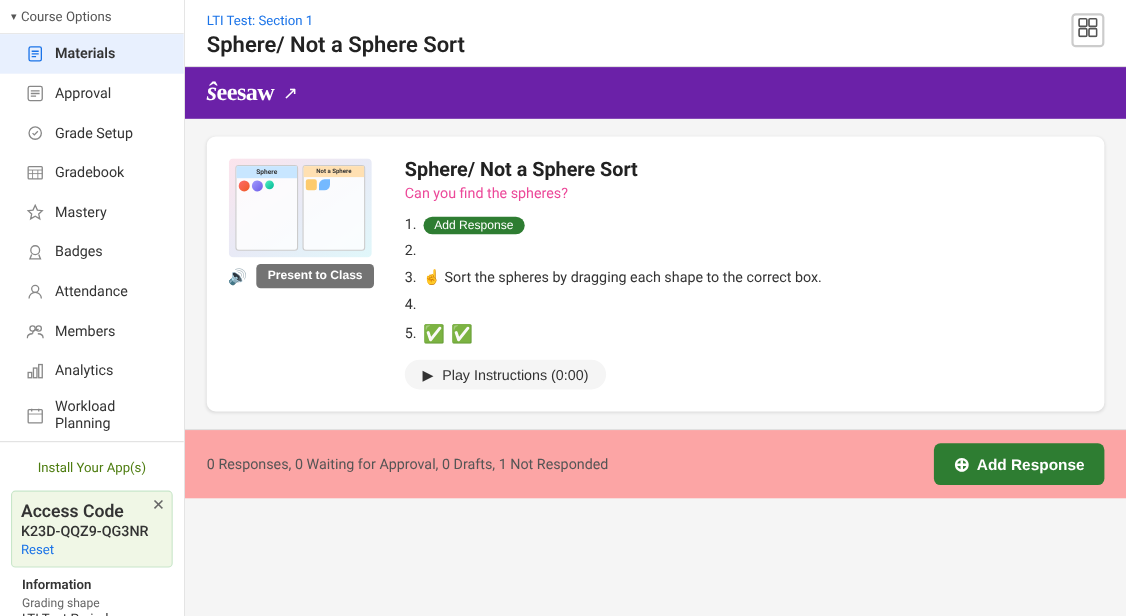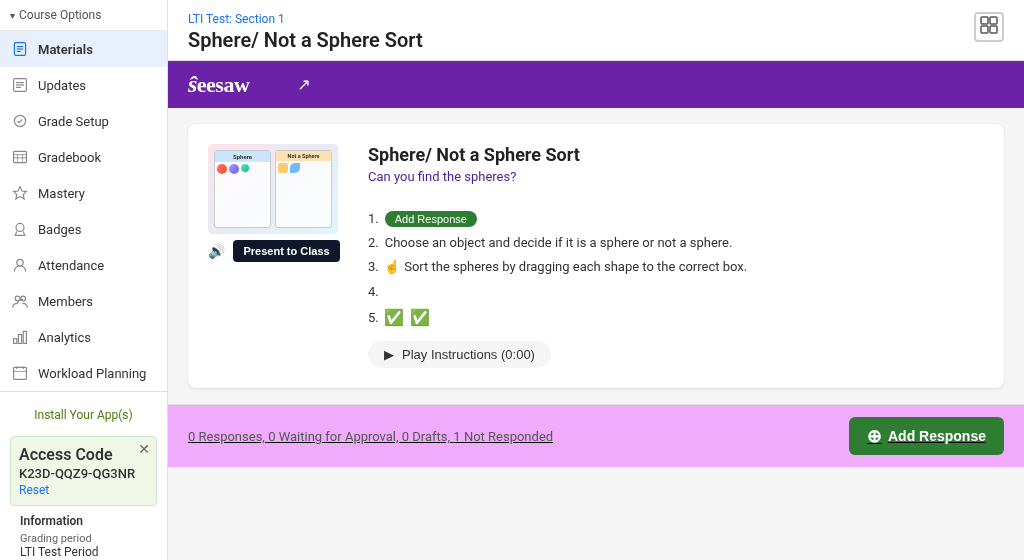--- a/index.html
+++ b/index.html
@@ -7,21 +7,21 @@
 
     
     #sidebar { width: 168px; background: #fff; border-right: 1px solid #e0e0e0; display: flex; flex-direction: column; height: 560px; overflow-y: auto; flex-shrink: 0; }
     .sidebar-logo { width: 168px; height: 80px; background: linear-gradient(135deg, #1a6fd4 0%, #0a4fa0 50%, #1a8a3a 100%); display: flex; align-items: center; justify-content: center; position: relative; overflow: hidden; }
     .sidebar-logo-inner { width: 80px; height: 55px; background: #fff; border-radius: 4px; position: relative; display: flex; align-items: center; justify-content: center; }
 
     .course-options { display: flex; align-items: center; padding: 8px 10px; font-size: 12px; color: #555; cursor: pointer; border-bottom: 1px solid #e8e8e8; }
     .course-options-arrow { margin-right: 4px; font-size: 10px; }
 
     .sidebar-nav { flex: 1; }
-    .nav-item { display: flex; align-items: center; padding: 8px 10px; font-size: 13px; color: #333; cursor: pointer; border-radius: 0; }
+    .nav-item { display: flex; align-items: center; padding: 8px 22px; font-size: 13px; color: #333; cursor: pointer; border-radius: 0; }
     .nav-item.active { background: #e8f0fe; font-weight: 600; }
     .nav-icon { width: 20px; height: 20px; margin-right: 8px; display: flex; align-items: center; justify-content: center; flex-shrink: 0; }
 
     .sidebar-footer { padding: 10px; border-top: 1px solid #e0e0e0; }
     .install-app { color: #4d7c0f; font-size: 12px; text-align: center; padding: 6px 0; cursor: pointer; }
     .access-code-box { background: #f0f7e6; border: 1px solid #c8e6c9; border-radius: 4px; padding: 8px; margin-top: 8px; position: relative; }
     .access-code-title { font-size: 16px; font-weight: 600; color: #333; }
     .access-code-close { position: absolute; top: 4px; right: 6px; color: #666; cursor: pointer; font-size: 14px; }
     .access-code-value { font-size: 13px; font-weight: 500; color: #333; margin: 2px 0; }
     .access-code-reset { color: #1a73e8; font-size: 12px; cursor: pointer; }
@@ -34,45 +34,45 @@
     #main { flex: 1; display: flex; flex-direction: column; overflow: hidden; }
 
     .main-header { padding: 12px 20px 8px; background: #fff; border-bottom: 1px solid #e0e0e0; display: flex; align-items: flex-start; justify-content: space-between; }
     .breadcrumb { font-size: 12px; color: #1a73e8; cursor: pointer; }
     .page-title { font-size: 20px; font-weight: 600; color: #222; margin-top: 2px; }
     .expand-icon { color: #666; cursor: pointer; font-size: 18px; border: 2px solid #ccc; border-radius: 4px; padding: 2px 4px; }
 
     .content-area { flex: 1; overflow-y: auto; padding: 0; }
 
     
-    .seesaw-banner { background: #6b21a8; display: flex; align-items: center; padding: 10px 20px; gap: 40px; }
+    .seesaw-banner { background: #6b21a8; display: flex; align-items: center; padding: 10px 20px; }
     .seesaw-logo-text { color: #fff; font-size: 22px; font-weight: 700; font-family: Georgia, serif; letter-spacing: -0.5px; }
     .seesaw-external { color: #fff; margin-left: 8px; font-size: 14px; cursor: pointer; }
 
     
     .activity-card { background: #fff; margin: 16px 20px; border-radius: 8px; padding: 20px; display: flex; gap: 20px; box-shadow: 0 1px 3px rgba(0,0,0,0.1); }
     .activity-thumbnail { width: 140px; flex-shrink: 0; }
     .thumbnail-img { width: 130px; height: 90px; background: linear-gradient(135deg, #ff9a9e, #fad0c4, #a18cd1, #96e6a1); border-radius: 4px; display: flex; flex-direction: column; align-items: stretch; overflow: hidden; position: relative; }
     .thumb-controls { display: flex; align-items: center; margin-top: 6px; gap: 8px; }
     .audio-icon { color: #555; font-size: 14px; }
-    .present-btn { background: #0f172a; color: #fff; border: none; border-radius: 4px; padding: 5px 10px; font-size: 11px; font-weight: 600; cursor: pointer; }
+    .present-btn { background: #737373; color: #fff; border: none; border-radius: 4px; padding: 5px 10px; font-size: 11px; font-weight: 600; cursor: pointer; }
 
     .activity-content { flex: 1; }
     .activity-title { font-size: 18px; font-weight: 700; color: #222; margin-bottom: 4px; }
-    .activity-subtitle { font-size: 13px; color: #4c1d95; margin-bottom: 26px; }
+    .activity-subtitle { font-size: 13px; color: #ec4899; margin-bottom: 12px; }
     .activity-steps { list-style: none; }
     .activity-steps li { font-size: 13px; color: #333; margin-bottom: 6px; display: flex; align-items: center; gap: 6px; line-height: 1.4; }
     .step-num { flex-shrink: 0; }
     .add-response-btn-inline { background: #2e7d32; color: #fff; border: none; border-radius: 12px; padding: 2px 10px; font-size: 11px; cursor: pointer; display: inline-flex; align-items: center; gap: 4px; }
     .check-icon { color: #2e7d32; font-size: 16px; }
 
     .play-instructions { display: flex; align-items: center; gap: 8px; margin-top: 12px; background: #f5f5f5; border: none; border-radius: 20px; padding: 6px 16px; cursor: pointer; font-size: 13px; color: #333; }
 
     
-    .footer-bar { background: #f0abfc; border-top: 1px solid #e0e0e0; padding: 12px 20px; display: flex; align-items: center; justify-content: space-between; margin: 0 0 0 0; text-decoration: underline; }
+    .footer-bar { background: #fca5a5; border-top: 1px solid #e0e0e0; padding: 12px 20px; display: flex; align-items: center; justify-content: space-between; margin: 0 0 0 0; }
     .footer-stats { font-size: 13px; color: #555; }
     .add-response-main { background: #2e7d32; color: #fff; border: none; border-radius: 6px; padding: 8px 18px; font-size: 14px; font-weight: 600; cursor: pointer; display: flex; align-items: center; gap: 6px; }
 
     svg.nav-svg { width: 16px; height: 16px; }
   </style>
 </head>
 <body>
 
 <div id="sidebar">
   <div class="sidebar-logo">
@@ -110,21 +110,21 @@
 
     <div class="nav-item">
       <div class="nav-icon">
         <svg viewBox="0 0 20 20" class="nav-svg">
             <rect x="2" y="2" width="16" height="16" rx="2" fill="none" stroke="#888" stroke-width="1.5"></rect>
             <line x1="5" y1="7" x2="15" y2="7" stroke="#888" stroke-width="1.5"></line>
             <line x1="5" y1="10" x2="15" y2="10" stroke="#888" stroke-width="1.5"></line>
             <line x1="5" y1="13" x2="11" y2="13" stroke="#888" stroke-width="1.5"></line>
           </svg>
       </div>
-      <span>Updates</span>
+      <span>Approval</span>
     </div>
 
     <div class="nav-item">
       <div class="nav-icon">
         <svg viewBox="0 0 20 20" class="nav-svg">
             <circle cx="10" cy="10" r="7" fill="none" stroke="#888" stroke-width="1.5"></circle>
             <path d="M7 10l2 2 4-4" stroke="#888" stroke-width="1.5" fill="none"></path>
           </svg>
       </div>
       <span>Grade Setup</span>
@@ -212,21 +212,21 @@
   <div class="sidebar-footer">
     <div class="install-app">Install Your App(s)</div>
     <div class="access-code-box">
       <span class="access-code-close">✕</span>
       <div class="access-code-title">Access Code</div>
       <div class="access-code-value">K23D-QQZ9-QG3NR</div>
       <div class="access-code-reset">Reset</div>
     </div>
     <div class="info-section">
       <div class="info-title">Information</div>
-      <div class="info-label">Grading period</div>
+      <div class="info-label">Grading shape</div>
       <div class="info-value">LTI Test Period</div>
     </div>
   </div>
 </div>
 
 <div id="main">
 
   <div class="main-header">
     <div>
       <div class="breadcrumb">LTI Test: Section 1</div>
@@ -284,21 +284,20 @@
         <div class="activity-title">Sphere/ Not a Sphere Sort</div>
         <div class="activity-subtitle">Can you find the spheres?</div>
 
         <ol class="activity-steps">
           <li>
             <span class="step-num">1.</span>
             <button class="add-response-btn-inline">Add Response</button>
           </li>
           <li>
             <span class="step-num">2.</span>
-            <span>Choose an object and decide if it is a sphere or not a sphere.</span>
           </li>
           <li>
             <span class="step-num">3.</span>
             <span>☝ <span> Sort the spheres by dragging each shape to the correct box.</span></span>
           </li>
           <li>
             <span class="step-num">4.</span>
           </li>
           <li>
             <span class="step-num">5.</span>

